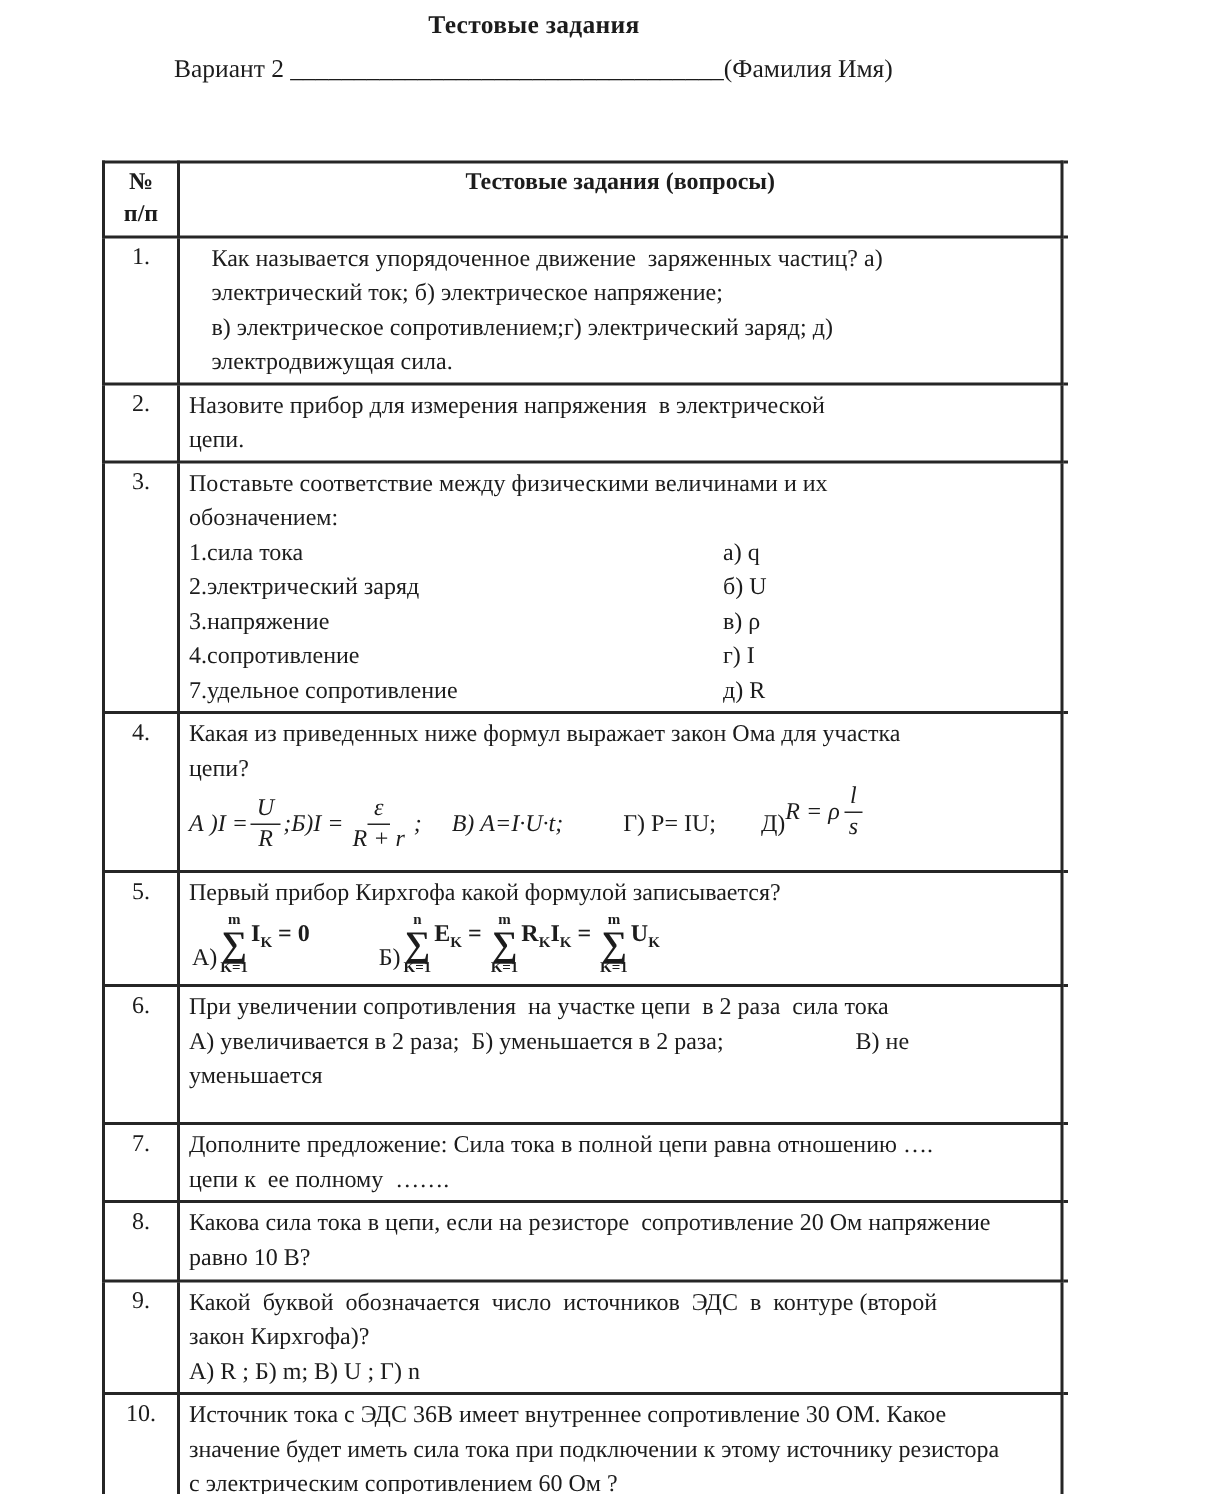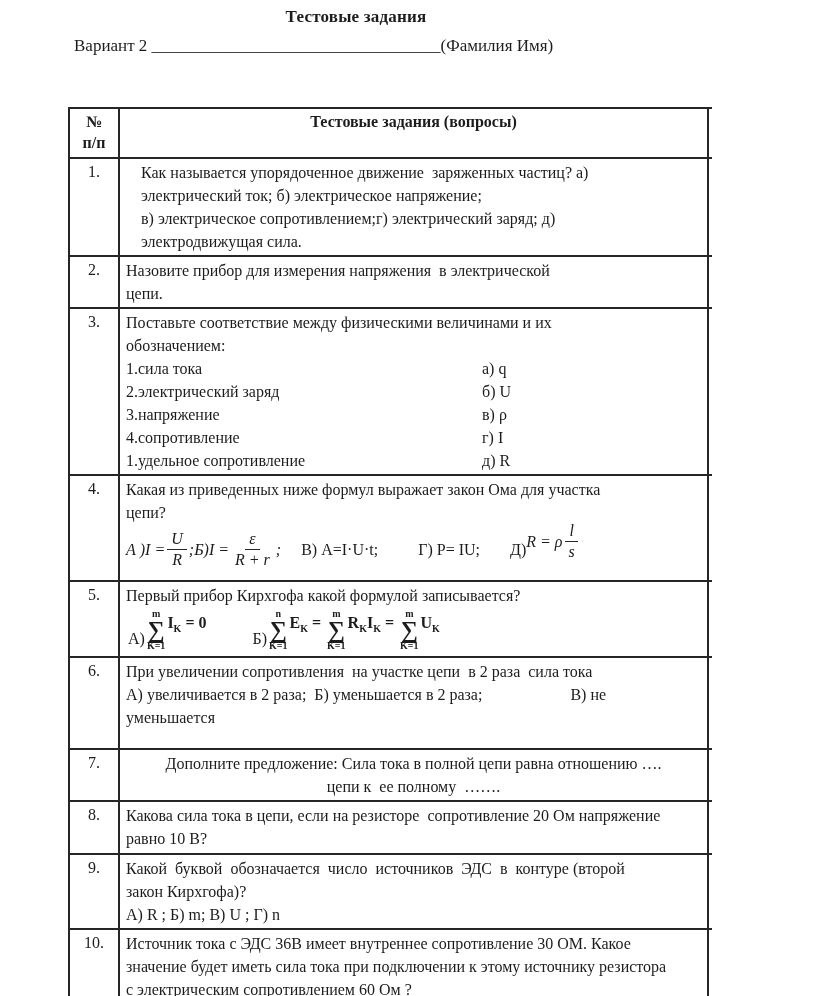--- a/index.html
+++ b/index.html
@@ -19,21 +19,21 @@
   }
   .title {
     text-align: center;
     font-weight: bold;
     font-size: 17px;
     padding-top: 7px;
     letter-spacing: 0.2px;
   }
   .variant-line {
     font-size: 17px;
-    padding-left: 74px;
+    padding-left: 116px;
     margin-top: 9px;
     white-space: nowrap;
   }
   .variant-blank {
     letter-spacing: 0;
   }
   table.q-table {
     position: absolute;
     left: 68px;
     top: 107px;
@@ -96,21 +96,21 @@
     border-bottom: 1px solid #262626;
     padding: 0 4px 1px 4px;
   }
   .frac .fden { padding: 1px 4px 0 4px; }
   .f-raised {
     display: inline-flex;
     align-items: center;
     position: relative;
     top: -8px;
   }
-  .gap20 { margin-left: 20px; }
+  .gap20 { margin-left: 20px; font-style: italic; }
   .gap30 { margin-left: 30px; }
   .gap40 { margin-left: 40px; }
   
   .k-formula {
     display: flex;
     align-items: flex-end;
     margin-top: 2px;
     margin-left: 2px;
   }
   .k-label { margin-bottom: 1px; }
@@ -193,21 +193,21 @@
 
       <tr>
         <td class="num">3.</td>
         <td class="q" style="height:153px;">
           <div class="qline">Поставьте соответствие между физическими величинами и их</div>
           <div class="qline">обозначением:</div>
           <div class="match-row"><span class="match-left">1.сила тока</span><span>а) q</span></div>
           <div class="match-row"><span class="match-left">2.электрический заряд</span><span>б) U</span></div>
           <div class="match-row"><span class="match-left">3.напряжение</span><span>в) ρ</span></div>
           <div class="match-row"><span class="match-left">4.сопротивление</span><span>г) I</span></div>
-          <div class="match-row"><span class="match-left">1.удельное сопротивление</span><span>д) R</span></div>
+          <div class="match-row"><span class="match-left">7.удельное сопротивление</span><span>д) R</span></div>
         </td>
         <td></td>
       </tr>
 
       <tr>
         <td class="num">4.</td>
         <td class="q" style="height:100px;">
           <div class="qline">Какая из приведенных ниже формул выражает закон Ома для участка</div>
           <div class="qline">цепи?</div>
           <div class="formula-line">
@@ -281,21 +281,21 @@
         <td class="q" style="height:86px;">
           <div class="qline">При увеличении сопротивления  на участке цепи  в 2 раза  сила тока</div>
           <div class="qline">А) увеличивается в 2 раза;  Б) уменьшается в 2 раза;                      В) не</div>
           <div class="qline">уменьшается</div>
         </td>
         <td></td>
       </tr>
 
       <tr>
         <td class="num">7.</td>
-        <td class="q" style="height:45px;text-align:center;">
+        <td class="q" style="height:45px;">
           <div class="qline">Дополните предложение: Сила тока в полной цепи равна отношению ….</div>
           <div class="qline">цепи к  ее полному  …….</div>
         </td>
         <td></td>
       </tr>
 
       <tr>
         <td class="num">8.</td>
         <td class="q" style="height:47px;">
           <div class="qline">Какова сила тока в цепи, если на резисторе  сопротивление 20 Ом напряжение</div>

